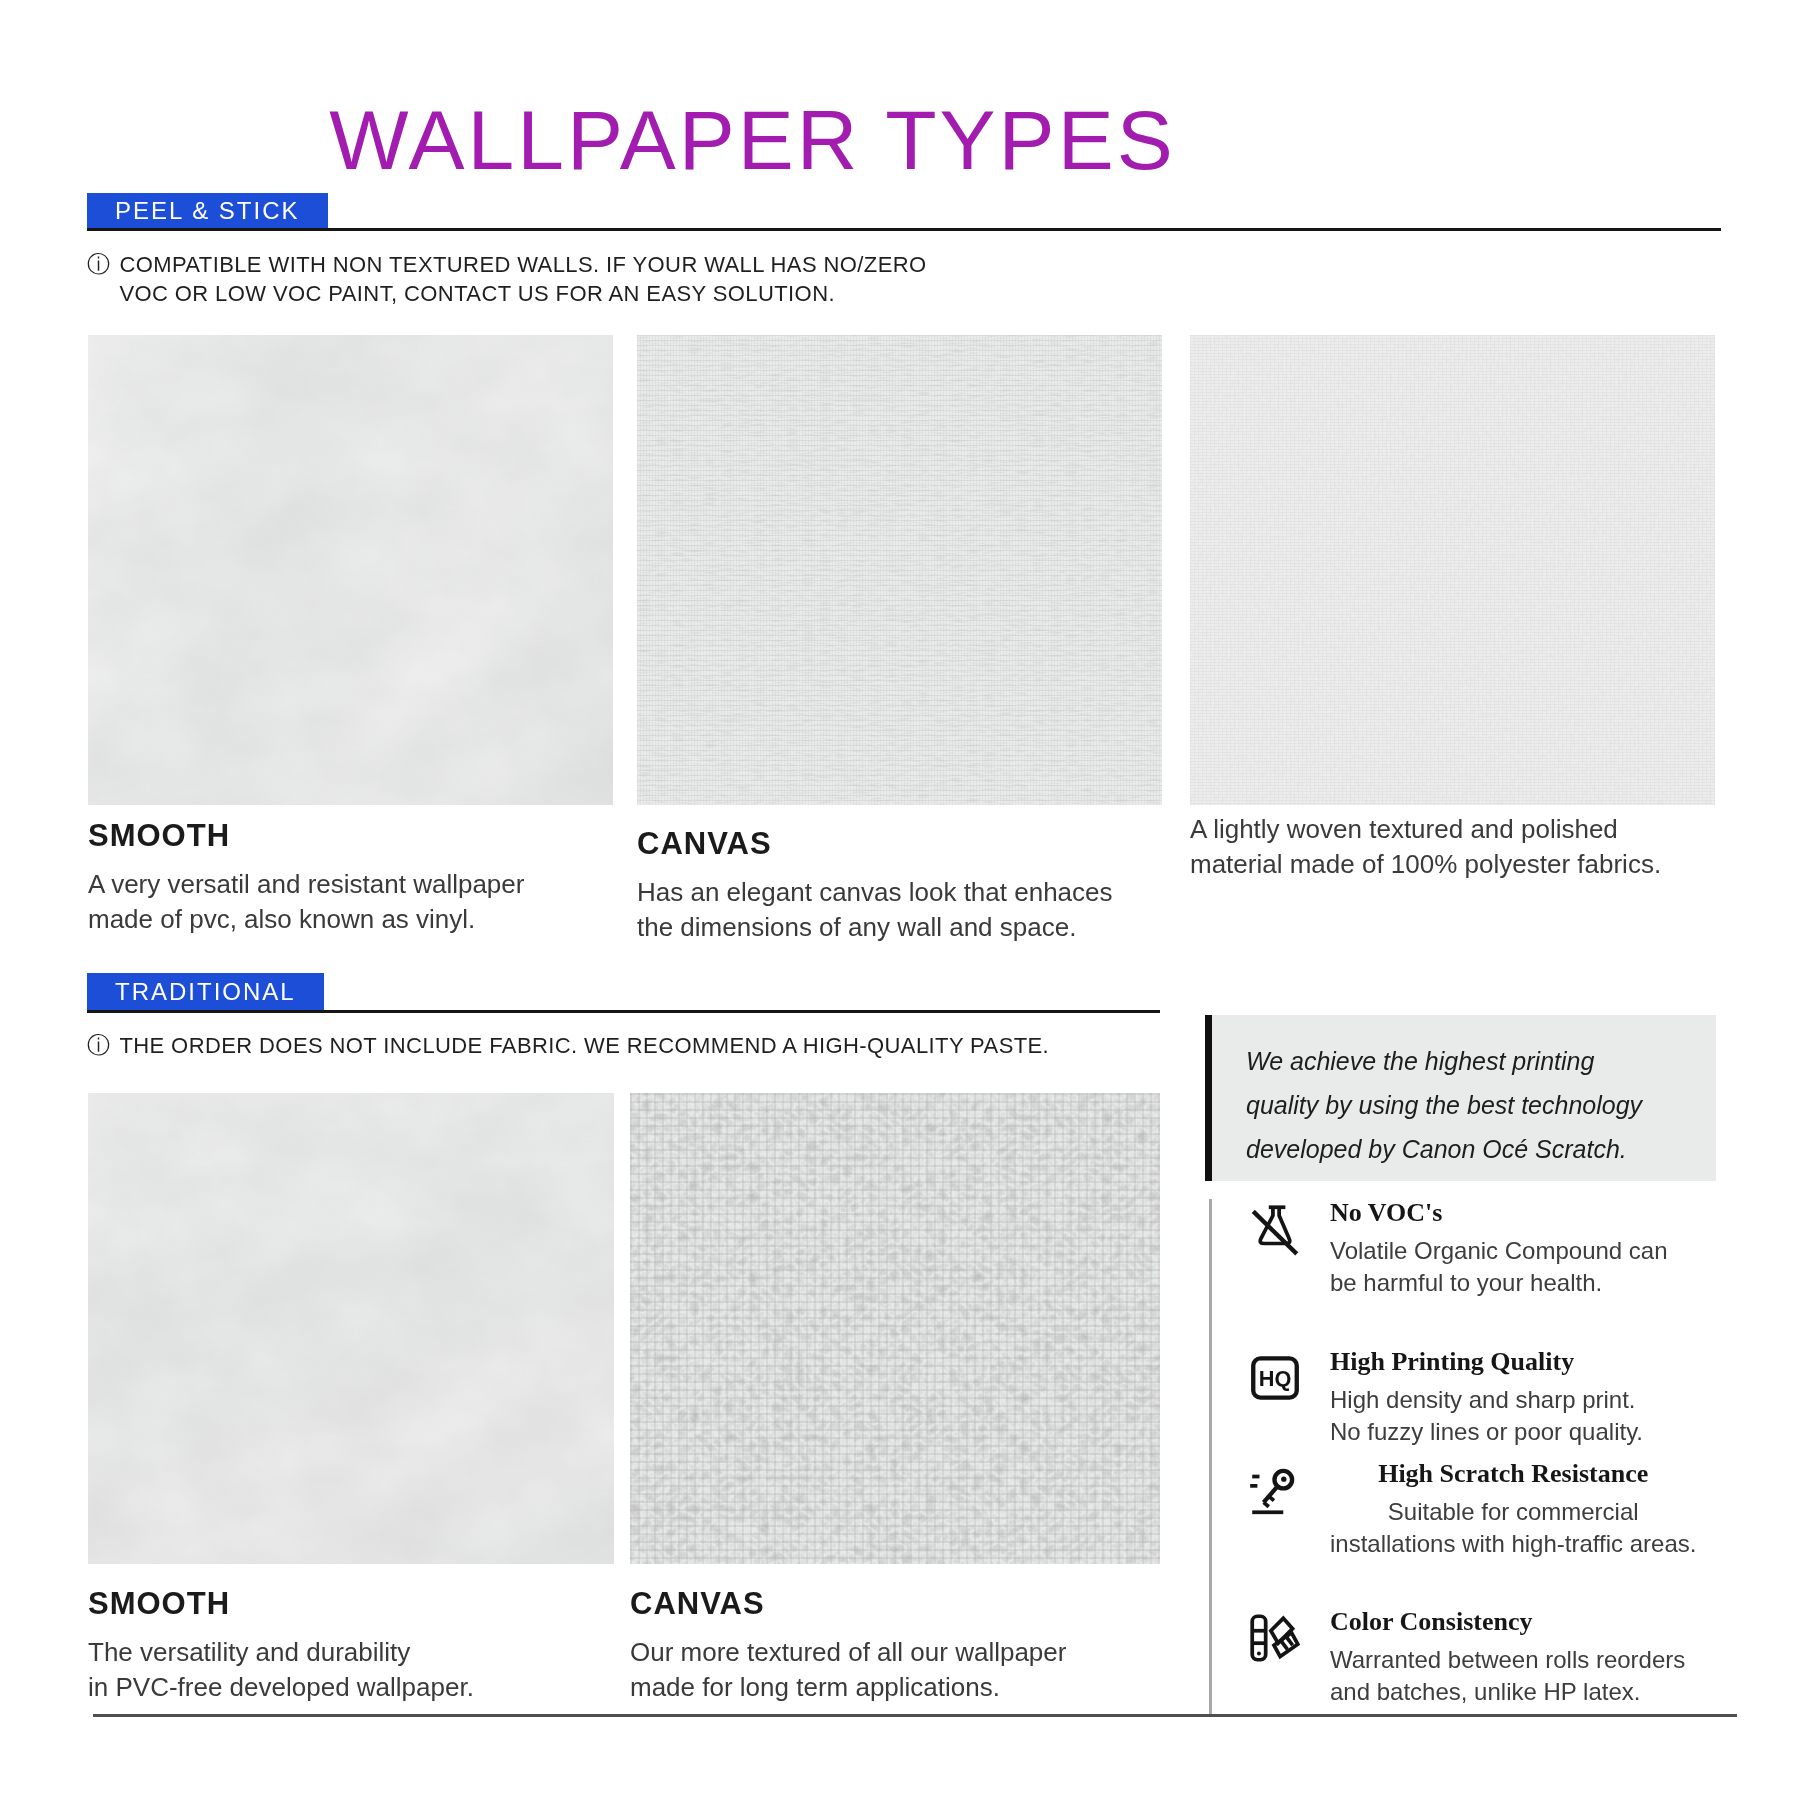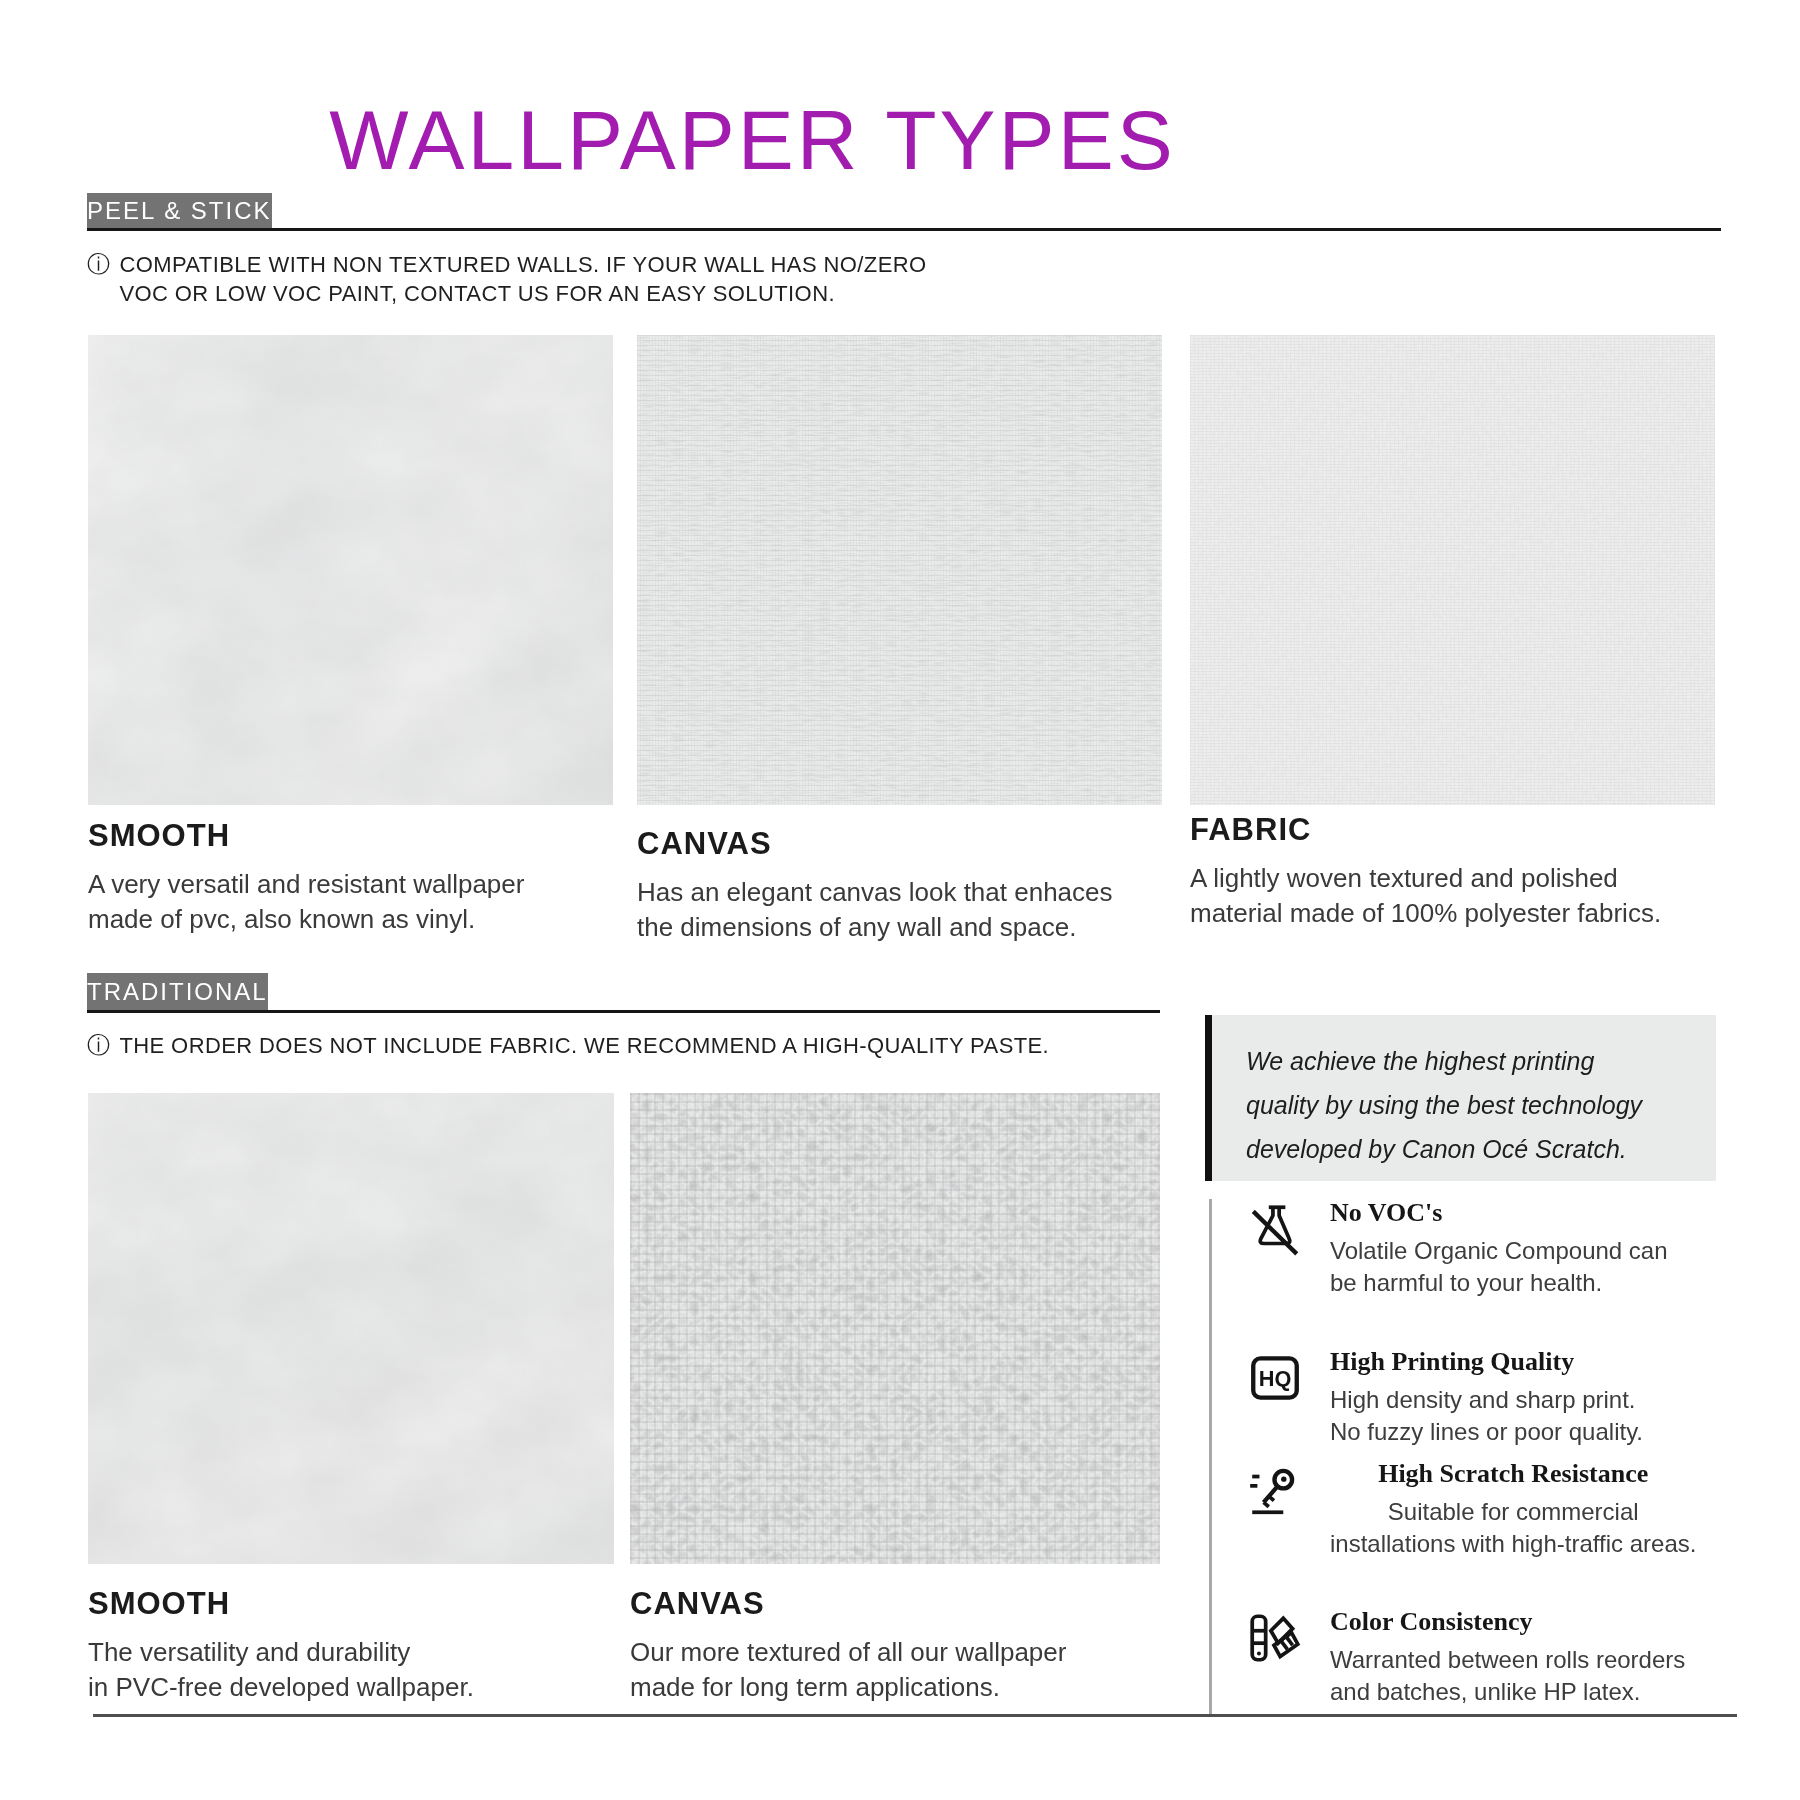--- a/index.html
+++ b/index.html
@@ -7,22 +7,22 @@
         font-family:"Liberation Sans","DejaVu Sans",sans-serif;color:#1c1c1c;}
 
   
   .title{position:absolute;left:0;top:92px;width:1505px;text-align:center;
          font-size:84px;font-weight:300;letter-spacing:3px;color:#a21caf;white-space:nowrap;}
 
   
   .rule{position:absolute;border-bottom:3px solid #161616;}
   #ps-rule{left:87px;top:193px;width:1634px;height:35px;}
   #trad-rule{left:87px;top:973px;width:1073px;height:37px;}
-  .section-label{position:absolute;left:0;top:0;bottom:0;background:#737373;color:#ffffff;
-                 display:flex;align-items:center;padding:0 0;
+  .section-label{position:absolute;left:0;top:0;bottom:0;background:#1d4ed8;color:#ffffff;
+                 display:flex;align-items:center;padding:0 28px;
                  font-size:24px;font-weight:500;letter-spacing:2px;white-space:nowrap;}
 
   
   .note{position:absolute;left:87px;display:flex;gap:9px;
         font-size:22px;letter-spacing:0.4px;color:#1f1f1f;}
   #note1{top:250px;}
   #note2{top:1031px;}
   .info-glyph{font-size:23px;line-height:29px;font-family:"DejaVu Sans",sans-serif;}
   .note-lines div{line-height:29px;white-space:nowrap;}
 
@@ -136,21 +136,20 @@
     </div>
   </div>
   <div class="caption" id="cap-ps-canvas">
     <div class="swatch-name">CANVAS</div>
     <div class="swatch-desc">
       <div>Has an elegant canvas look that enhaces</div>
       <div>the dimensions of any wall and space.</div>
     </div>
   </div>
   <div class="caption" id="cap-ps-fabric">
-    <div class="swatch-name">FABRIC</div>
     <div class="swatch-desc">
       <div>A lightly woven textured and polished</div>
       <div>material made of 100% polyester fabrics.</div>
     </div>
   </div>
 
   <div class="rule" id="trad-rule">
     <div class="section-label">TRADITIONAL</div>
   </div>
   <div class="note" id="note2">

